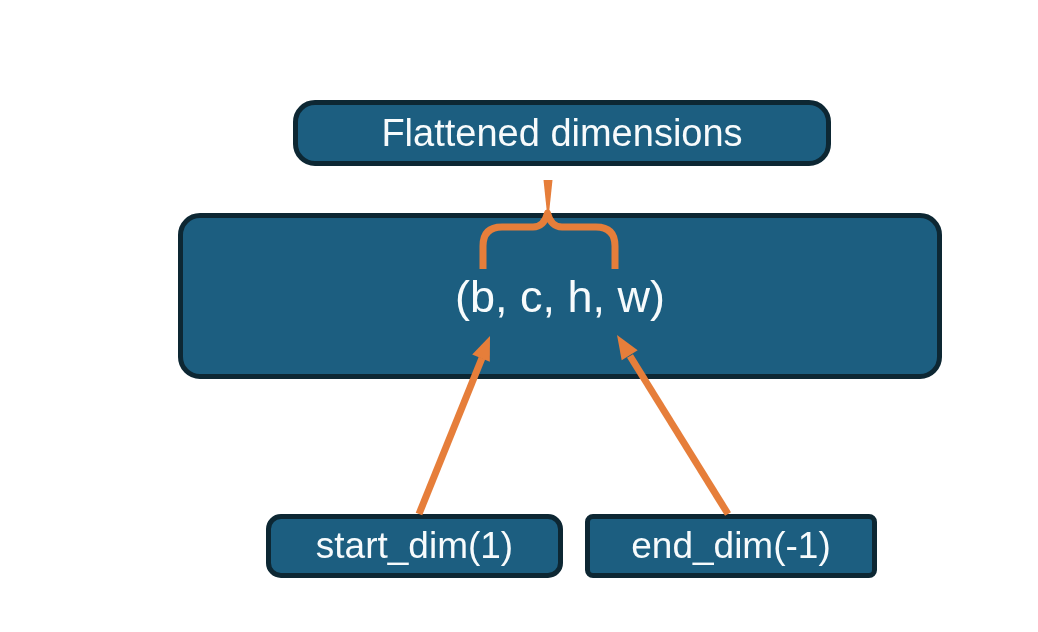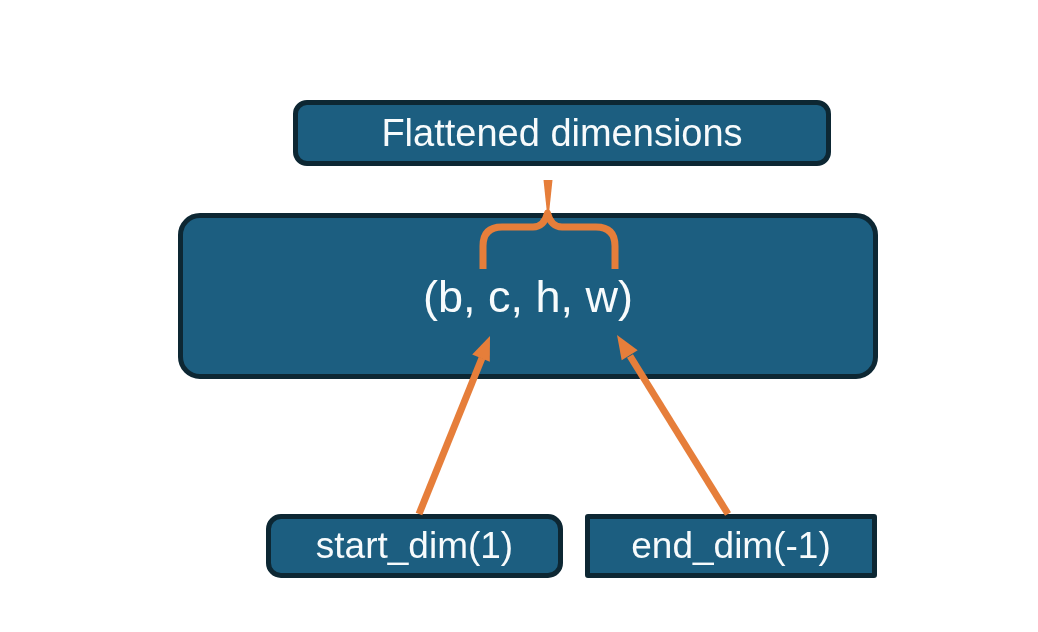--- a/index.html
+++ b/index.html
@@ -31,34 +31,34 @@
     background:var(--box_fill);
     border:5px solid var(--box_border);
     color:var(--box_text);
     display:flex;
     align-items:center;
     justify-content:center;
     white-space:nowrap;
   }
   .title-box{
     left:293px;top:100px;width:538px;height:66px;
-    border-radius:14px;font-size:38px;
+    border-radius:22px;font-size:38px;
   }
   .tensor-box{
-    left:178px;top:213px;width:700px;height:166px;
+    left:178px;top:213px;width:764px;height:166px;
     border-radius:22px;font-size:45px;
     padding-top:2px;
   }
   .start-box{
     left:266px;top:514px;width:297px;height:64px;
     border-radius:15px;font-size:37px;align-items:center;
   }
   .end-box{
     left:585px;top:514px;width:292px;height:64px;
-    border-radius:3px;font-size:37px;
+    border-radius:8px;font-size:37px;
   }
   .label{display:inline-block;}
 </style>
 </head>
 <body>
 
 <div class="canvas">
 
   <div class="node title-box">
     <span class="label">Flattened dimensions</span>

